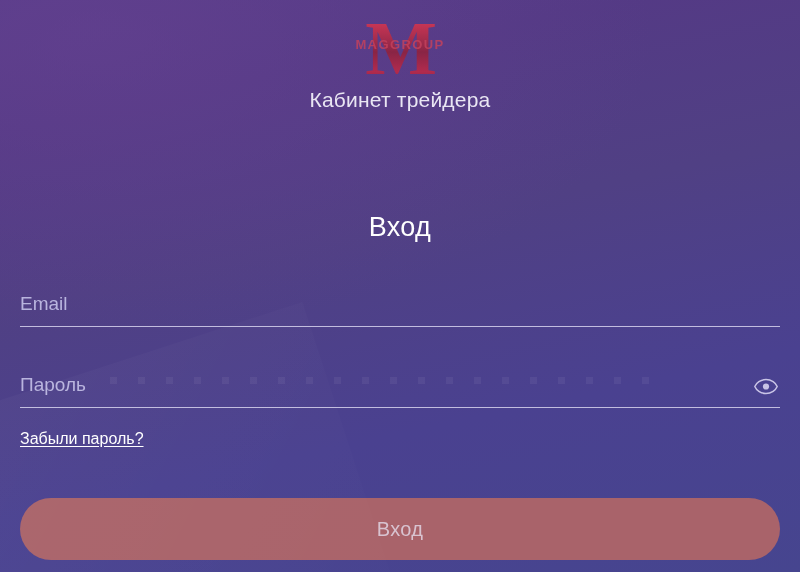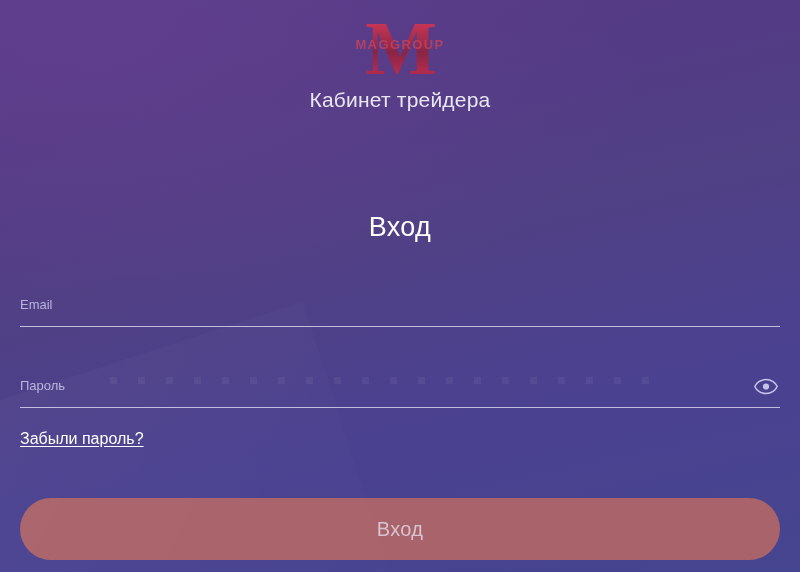--- a/index.html
+++ b/index.html
@@ -117,21 +117,21 @@
     top: 0;
     width: 100%;
     height: 40px;
     box-sizing: border-box;
     padding: 0 34px 2px 0;
     border: 0;
     outline: 0;
     background: transparent;
     color: #ffffff;
     font-family: inherit;
-    font-size: 13px;
+    font-size: 19px;
   }
   .field-input::placeholder {
     color: #b9b4de;
     opacity: 1;
   }
   .field-underline {
     position: absolute;
     left: 0;
     bottom: 0;
     width: 100%;

